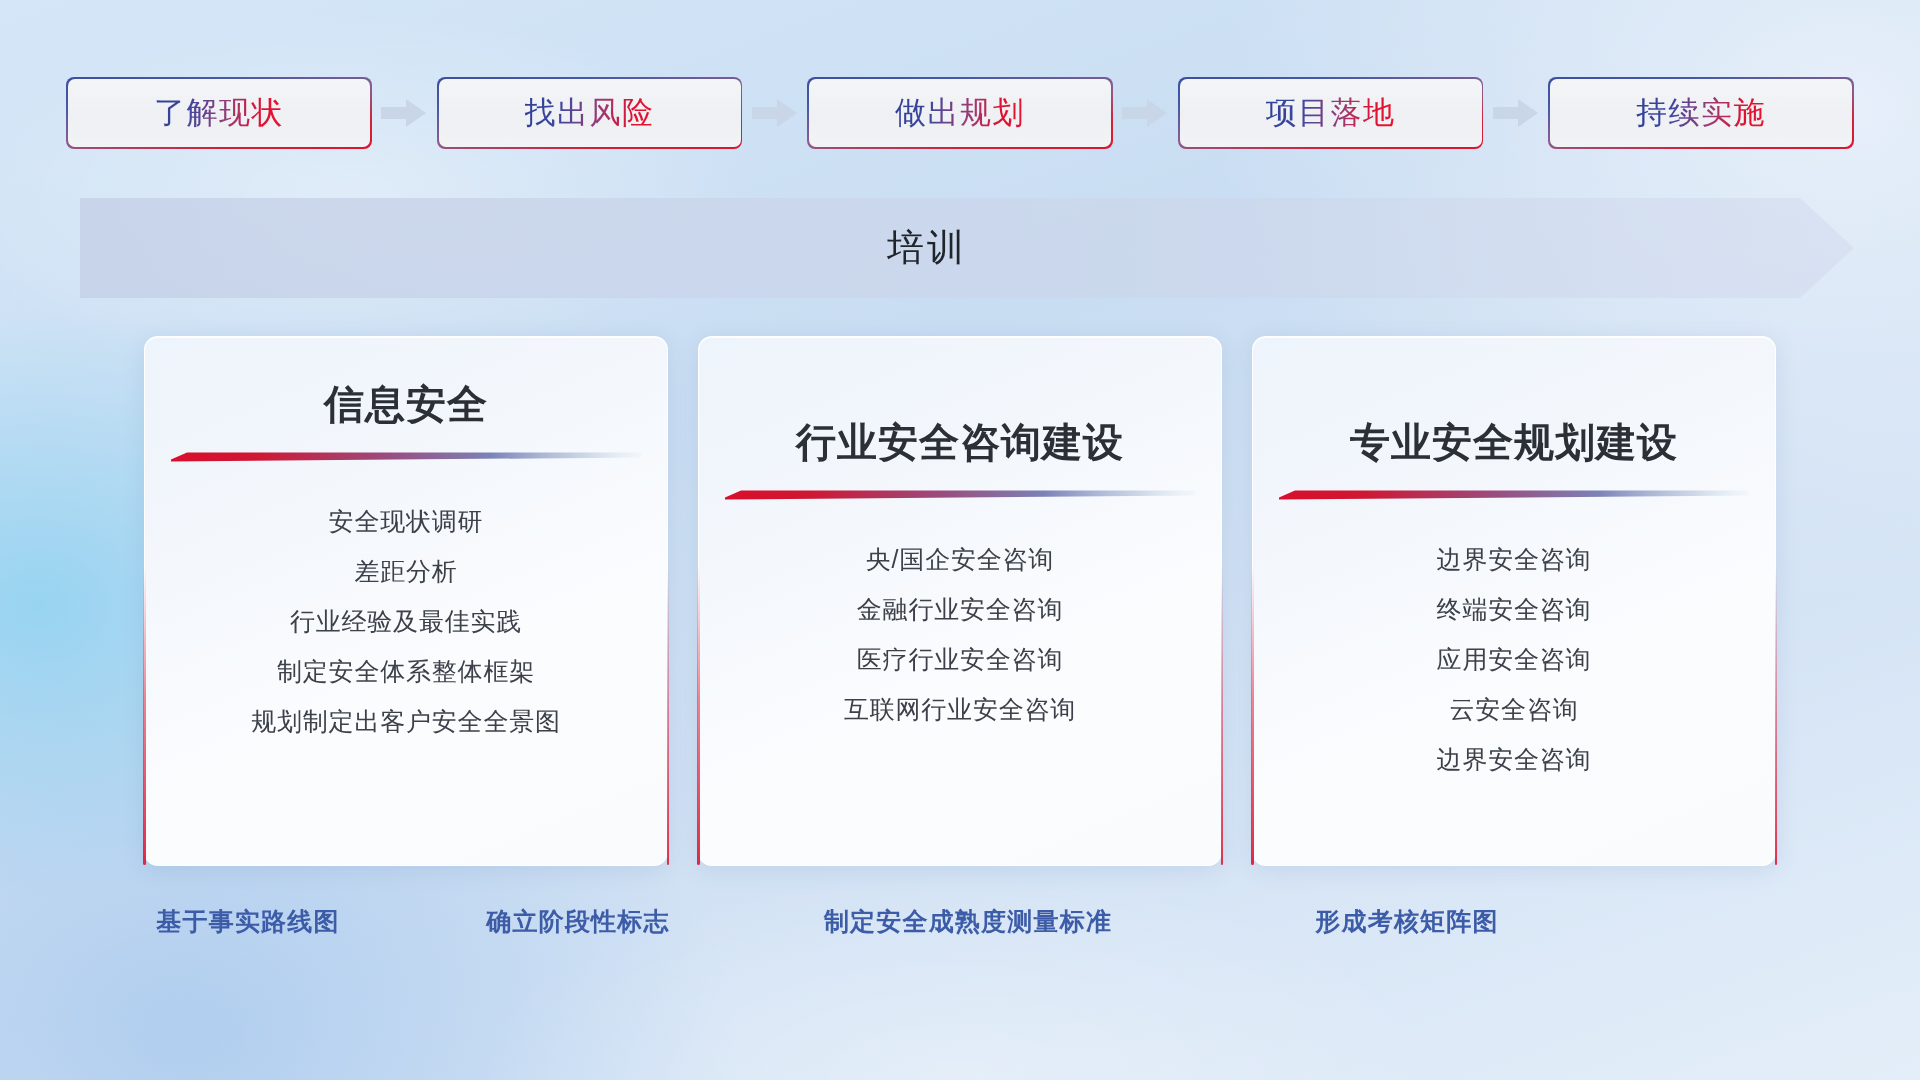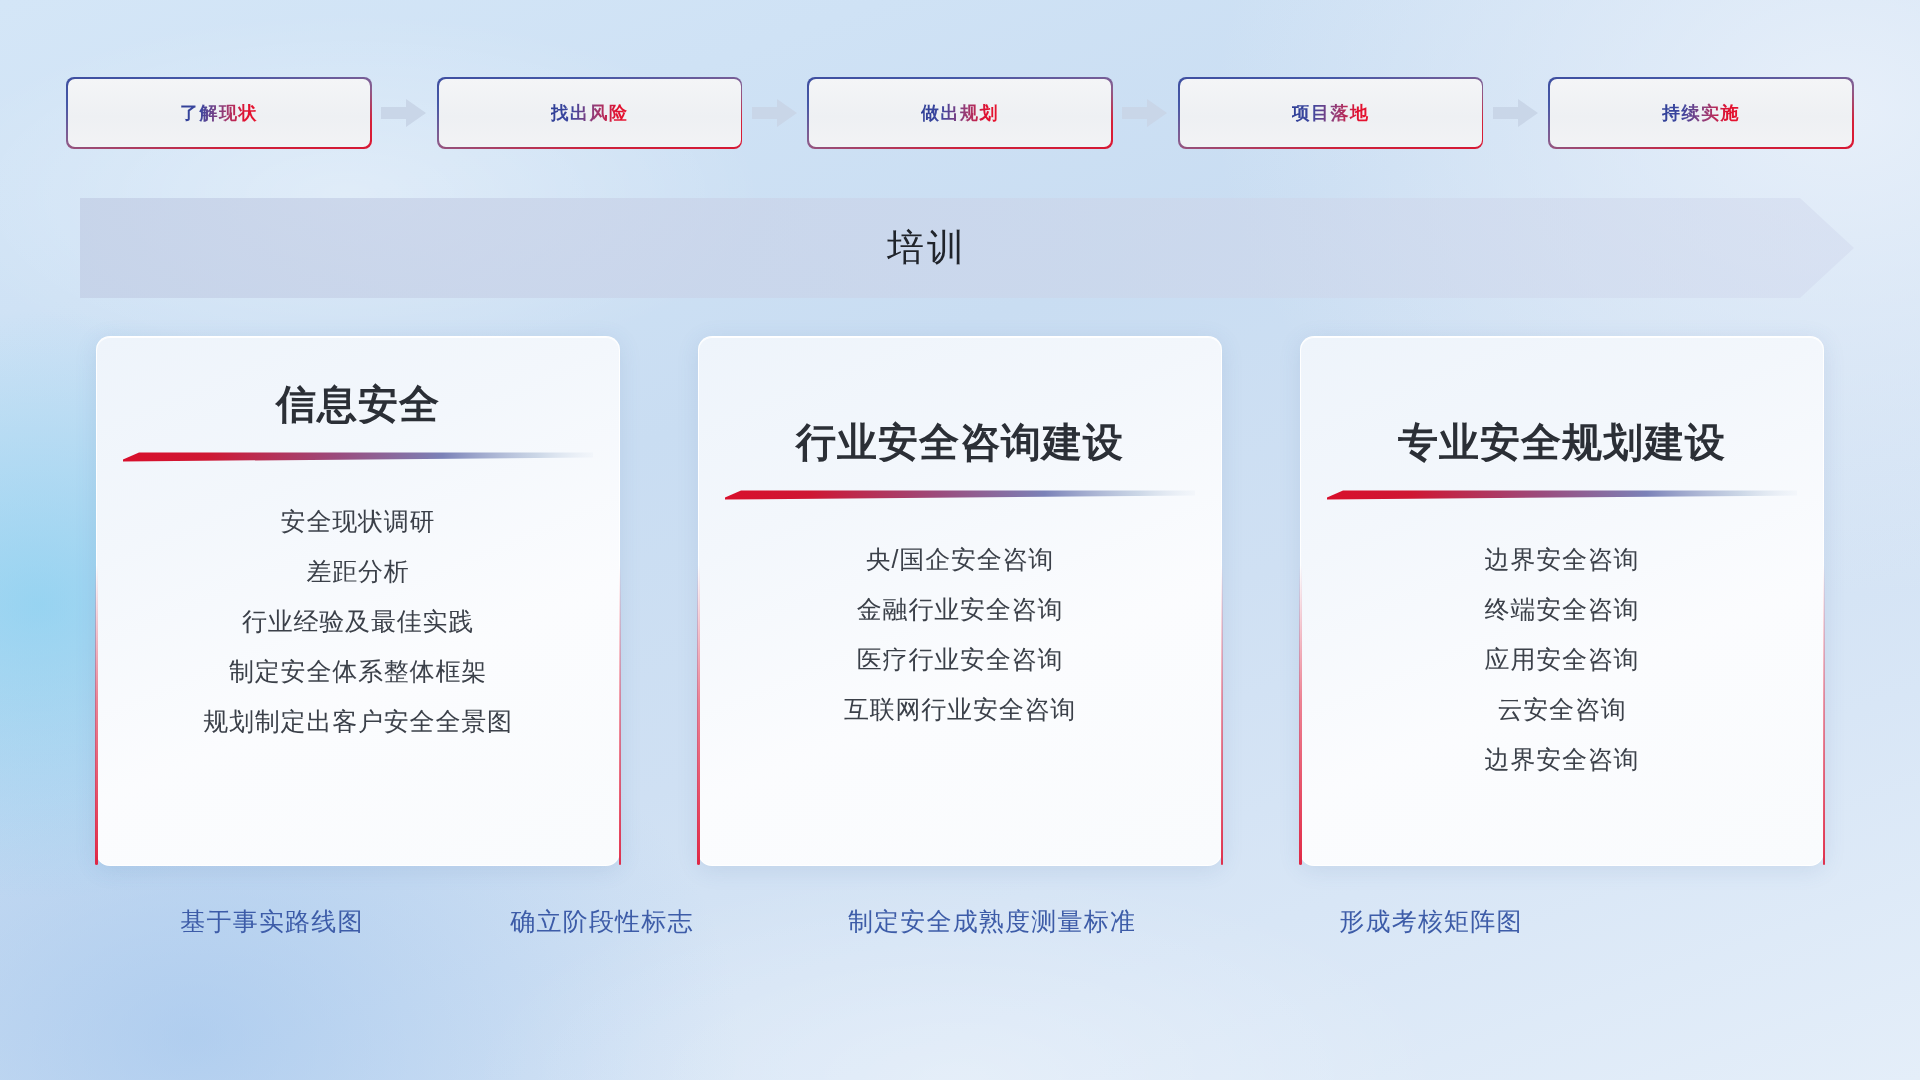--- a/index.html
+++ b/index.html
@@ -57,22 +57,22 @@
   
   .step-box::before {
     content: "";
     position: absolute;
     inset: -1.6px;
     border-radius: 8px;
     background: linear-gradient(170deg, #3f4fa0 0%, #4659a8 22%, #8c5f8f 52%, #d8213a 78%, #e01732 100%);
     z-index: -1;
   }
   .step-label {
-    font-size: 18px;
-    font-weight: 700;
+    font-size: 31px;
+    font-weight: 400;
     letter-spacing: 1.5px;
     background: linear-gradient(96deg, #2f3f96 0%, #3c47a0 26%, #9c3a72 58%, #e01030 82%, #e8152f 100%);
     -webkit-background-clip: text;
     background-clip: text;
     color: transparent;
     white-space: nowrap;
   }
   .step-arrow {
     flex: 1 1 auto;
     display: flex;
@@ -108,21 +108,21 @@
 
   
   .cards {
     position: absolute;
     top: 336px;
     left: 0;
     width: 1920px;
     height: 540px;
     display: flex;
     justify-content: center;
-    gap: 78px;
+    gap: 30px;
     z-index: 3;
   }
   .card {
     position: relative;
     width: 524px;
     height: 530px;
     border-radius: 14px;
     background: linear-gradient(157deg, #eef4fb 0%, #f3f7fc 30%, #fbfcfe 62%, #f9fbfd 100%);
     border: 1px solid rgba(255,255,255,0.95);
     box-shadow: 0 4px 22px rgba(70,110,165,0.13), inset 0 1px 0 rgba(255,255,255,0.9);
@@ -186,26 +186,25 @@
     left: 0;
     top: 905px;
     width: 1920px;
     height: 50px;
     z-index: 4;
   }
   .caption {
     position: absolute;
     top: 0;
     font-size: 25px;
-    font-weight: 400;
+    font-weight: 700;
     color: #3d5ca8;
     letter-spacing: 1.2px;
     white-space: nowrap;
     transform: translateX(-50%);
-    margin-left: 24px;
   }
 </style>
 </head>
 <body>
 
 <div id="stage">
 
   <div class="steps">
 
     <div class="step-box">

